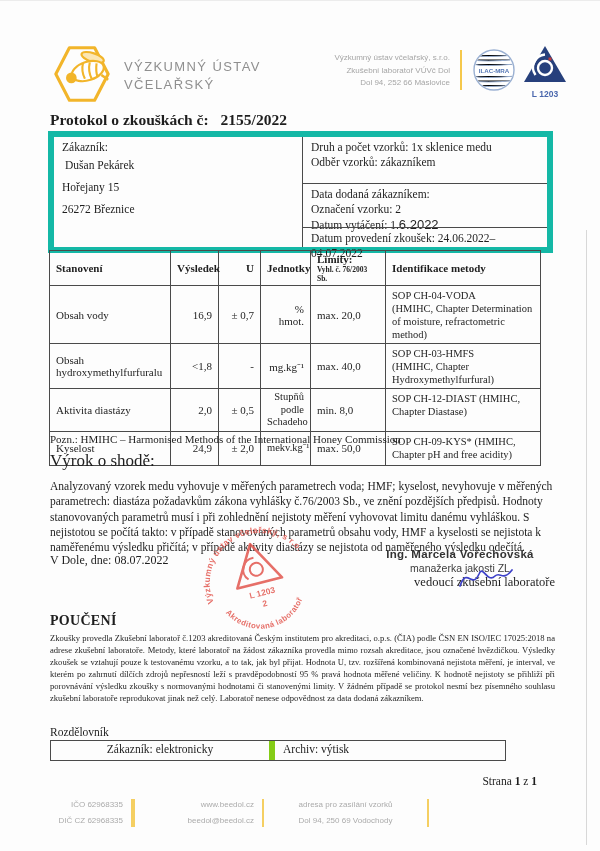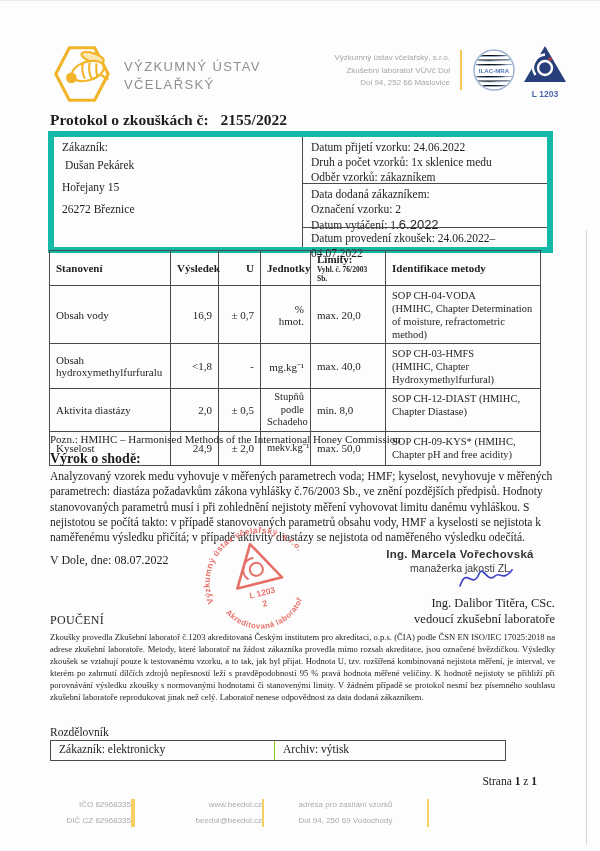--- a/index.html
+++ b/index.html
@@ -36,51 +36,51 @@
   .results th { text-align:left; font-size:11px; }
   .results th.c, .results td.c { text-align:right; }
   .limit-sub { display:block; font-size:7.5px; font-weight:bold; }
   .results td.method { font-size:10.5px; vertical-align:top; white-space:pre-line; line-height:13px; padding-top:3px; }
   .results td.unit-small { font-size:10.5px; line-height:12.5px; }
 
   .note { position:absolute; top:433px; left:50px; font-size:11px; }
 
   
   .verdict { position:absolute; top:451px; left:50px; width:505px; }
-  .verdict h3 { font-size:14px; font-weight:bold; margin-bottom:2px; }
+  .verdict h3 { font-size:17px; font-weight:normal; margin-bottom:8px; }
   .verdict p { font-size:11.5px; line-height:15.3px; }
 
   
   .place-date { position:absolute; top:553px; left:50px; font-size:12px; }
   .stamp { position:absolute; top:517px; left:198px; transform:rotate(-14deg); opacity:.85; }
   .signatures { position:absolute; top:548px; left:365px; width:190px; }
   .mgr-name { text-align:center; font-family:"Liberation Sans", sans-serif; font-weight:bold; font-size:11.5px; color:#333; letter-spacing:.3px; }
   .mgr-role { text-align:center; font-family:"Liberation Sans", sans-serif; font-size:10.5px; color:#3c3c3c; margin-top:2px; }
   .head-name { text-align:right; font-size:12.5px; margin-top:22px; }
   .head-role { text-align:right; font-size:12.5px; margin-top:1px; }
   .signature-svg { position:absolute; top:14px; left:92px; }
 
   
   .pouceni { position:absolute; top:613px; left:50px; width:505px; }
-  .pouceni h4 { font-size:12px; font-weight:normal; margin-bottom:3px; letter-spacing:.3px; }
+  .pouceni h4 { font-size:14px; font-weight:bold; margin-bottom:3px; letter-spacing:.3px; }
   .pouceni p { font-size:8.6px; line-height:12px; text-align:justify; }
 
   
   .distribution { position:absolute; top:726px; left:50px; width:456px; font-size:11.5px; }
   .dist-table { display:flex; border:1px solid #4a4a4a; margin-top:2px; }
   .dist-cell { padding:2px 8px; height:19px; }
-  .dist-cell.first { width:224px; border-right:1px solid #84cc16; }
+  .dist-cell.first { width:224px; border-right:6px solid #84cc16;text-align:center; }
 
   .pagination { position:absolute; top:775px; left:32px; width:505px; text-align:right; font-size:11.5px; }
   .pagination b { font-weight:bold; }
 
   
   .footer { position:absolute; top:797px; left:0; width:600px; display:flex; align-items:center; font-family:"Liberation Sans", sans-serif; font-size:8px; color:#ababab; line-height:16px; }
   .f-div { width:2px; height:28px; background:#f5cf62; }
-  .f-col { padding:0 0; }
+  .f-col { padding:0 8px; }
   .f-col.r { text-align:right; }
   .f-col.c { text-align:center; }
   .f1 { width:131px; } .f2 { width:119px; } .f3 { width:127px; } .f4 { width:163px; }
 
   .scan-line { position:absolute; left:586px; top:230px; width:1px; height:615px; background:#d8d8d8; }
   .scan-top { position:absolute; left:0; top:0; width:600px; height:1px; background:#ececec; }
 </style>
 </head>
 <body>
 
@@ -158,21 +158,20 @@
 
   <div class="info-table">
     <div class="info-left">
       <div class="lbl">Zákazník:</div>
       <div class="ln" style="padding-left:3px;">Dušan Pekárek</div>
       <div class="ln">Hořejany 15</div>
       <div class="ln">26272 Březnice</div>
     </div>
     <div class="info-right">
       <div class="info-cell" style="height:46px;">
-        <div>Datum přijetí vzorku: 24.06.2022</div>
         <div>Druh a počet vzorků: 1x sklenice medu</div>
         <div>Odběr vzorků: zákazníkem</div>
       </div>
       <div class="info-cell" style="height:44px;">
         <div>Data dodaná zákazníkem:</div>
         <div>Označení vzorku: 2</div>
         <div><span>Datum vytáčení: </span><span>1.</span><span class="harvest-val">6.2022</span></div>
       </div>
       <div class="info-cell" style="height:20px;">
         <div>Datum provedení zkoušek: 24.06.2022–04.07.2022</div>
@@ -265,21 +264,20 @@
   </div>
 
   <div class="signatures">
     <div class="mgr-name">Ing. Marcela Vořechovská</div>
     <div class="mgr-role">manažerka jakosti ZL</div>
     <span class="signature-svg">
       <svg width="58" height="30" viewBox="0 0 58 30">
         <path d="M3 24 C 10 4, 15 28, 22 12 C 26 2, 30 22, 38 14 C 43 9, 46 20, 55 8" fill="none" stroke="#3D41C9" stroke-width="1.7" stroke-linecap="round"></path>
       </svg>
     </span>
-    <div class="head-name">Ing. Dalibor Titěra, CSc.</div>
     <div class="head-role">vedoucí zkušební laboratoře</div>
   </div>
 
   <div class="pouceni">
     <h4>POUČENÍ</h4>
     <p>Zkoušky provedla Zkušební laboratoř č.1203 akreditovaná Českým institutem pro akreditaci, o.p.s. (ČIA) podle ČSN EN ISO/IEC 17025:2018 na adrese zkušební laboratoře. Metody, které laboratoř na žádost zákazníka provedla mimo rozsah akreditace, jsou označené hvězdičkou. Výsledky zkoušek se vztahují pouze k testovanému vzorku, a to tak, jak byl přijat. Hodnota U, tzv. rozšířená kombinovaná nejistota měření, je interval, ve kterém po zahrnutí dílčích zdrojů nepřesností leží s pravděpodobností 95 % pravá hodnota měřené veličiny. K hodnotě nejistoty se přihliží při porovnávání výsledku zkoušky s normovanými hodnotami či stanovenými limity. V žádném případě se protokol nesmí bez písemného souhlasu zkušební laboratoře reprodukovat jinak než celý. Laboratoř nenese odpovědnost za data dodaná zákazníkem.</p>
   </div>
 
   <div class="distribution">
     <div>Rozdělovník</div>

